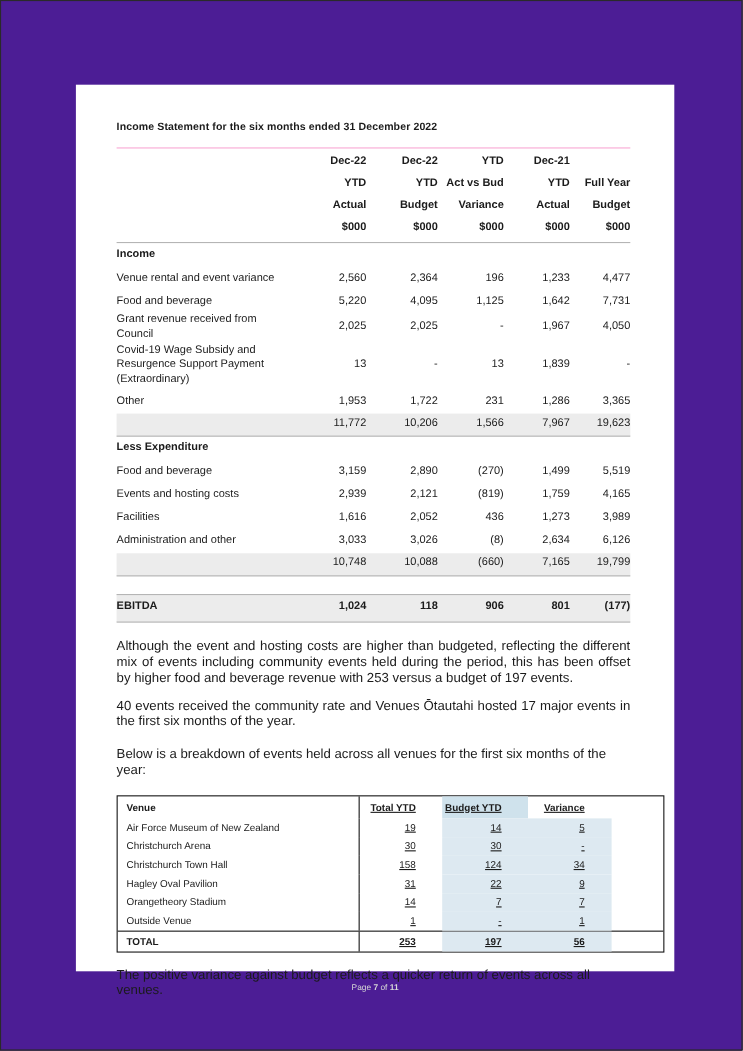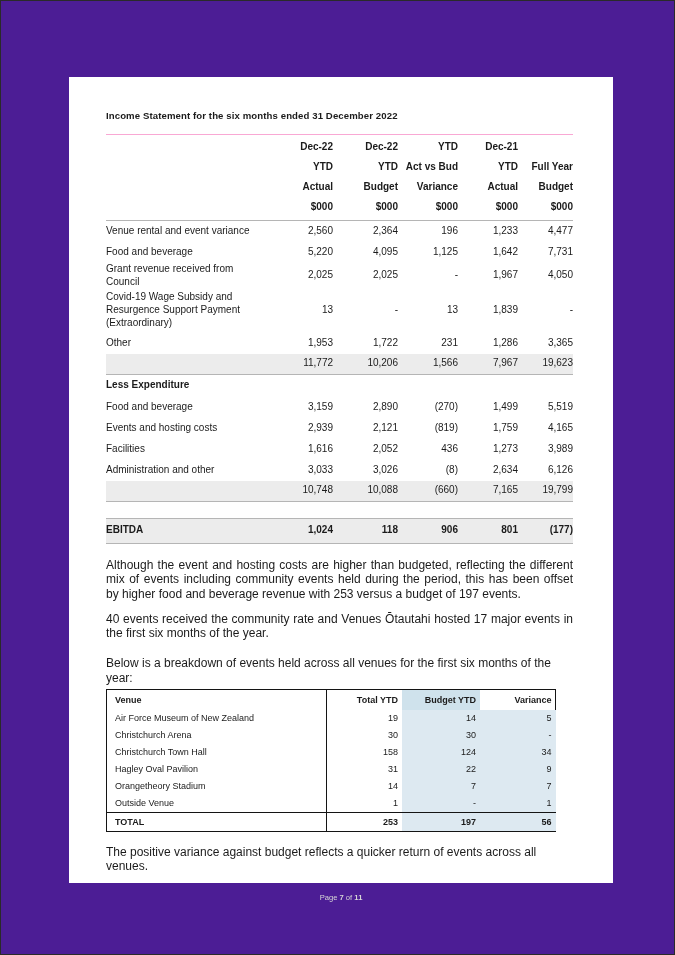--- a/index.html
+++ b/index.html
@@ -36,24 +36,24 @@
 
   
   .para { font-size:12px; line-height:14.7px; margin:0; }
   .justify { text-align:justify; }
   .p1 { margin-top:14px; }
   .p2 { margin-top:10px; }
   .p3 { margin-top:15px; }
   .closing { margin-top:13px; }
 
   
-  .venue-table { margin-top:3px; width:450px; border:1.5px solid #141414; font-size:9px; }
+  .venue-table { margin-top:15px; width:498px; border:1.5px solid #141414; font-size:9px; }
   .v-row { display:grid; grid-template-columns:220px 75px 78px 75.5px; align-items:center; }
   .v-venue { padding-left:8px; border-right:1.5px solid #141414; height:100%; display:flex; align-items:center; }
-  .v-num { text-align:center; padding-right:4px; height:100%; display:flex; align-items:center; justify-content:flex-end; }
+  .v-num { text-align:center; padding-right:24px; height:100%; display:flex; align-items:center; justify-content:flex-end;text-decoration:underline; }
   .v-head { font-weight:bold; height:20px; }
   .v-data { height:17px; }
   .v-total { font-weight:bold; height:19px; border-top:1.5px solid #141414; }
   .bg-blue { background:var(--highlight-blue,#dde9f1); }
   .bg-blue-hd { background:var(--highlight-header-blue,#cfe2ec); }
 
   
   .footer {
     position:absolute; left:68px; top:892px; width:544px;
     text-align:center; color:#d6d6d6; font-size:7.6px;
@@ -96,20 +96,28 @@
               <div>$000</div>
             </div>
             <div class="fin-val v5">
               <div>&nbsp;</div>
               <div>Full Year</div>
               <div>Budget</div>
               <div>$000</div>
             </div>
           </div>
         <div id="fin-body">
+            <div class="fin-row section-row">
+              <div class="fin-label">Income</div>
+              <div class="fin-val v1"></div>
+              <div class="fin-val v2"></div>
+              <div class="fin-val v3"></div>
+              <div class="fin-val v4"></div>
+              <div class="fin-val v5"></div>
+            </div>
             <div class="fin-row">
               <div class="fin-label">Venue rental and event variance</div>
               <div class="fin-val v1">2,560</div>
               <div class="fin-val v2">2,364</div>
               <div class="fin-val v3">196</div>
               <div class="fin-val v4">1,233</div>
               <div class="fin-val v5">4,477</div>
             </div>
             <div class="fin-row">
               <div class="fin-label">Food and beverage</div>

